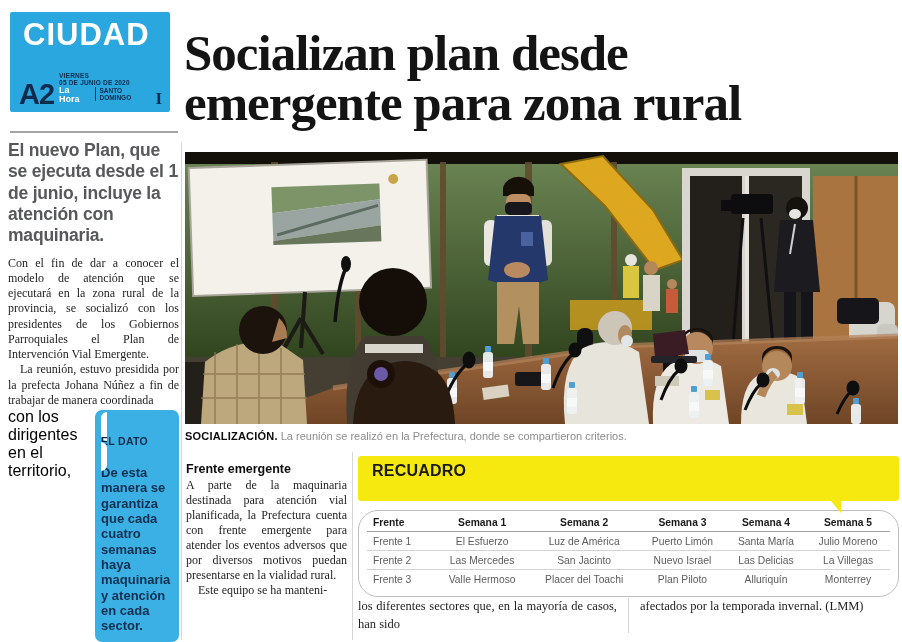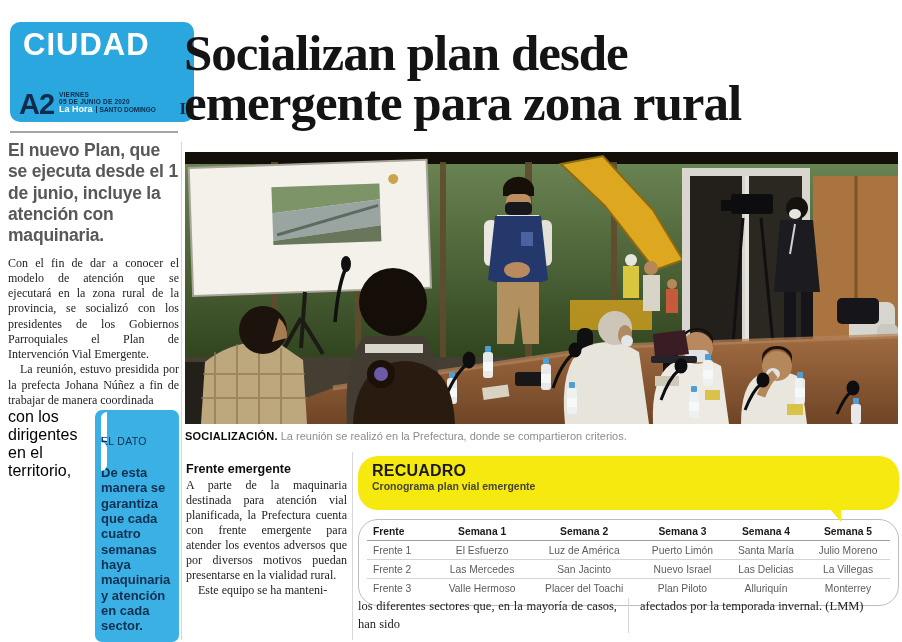--- a/index.html
+++ b/index.html
@@ -3,22 +3,22 @@
 <meta charset="utf-8">
 <style>
   html,body{margin:0;padding:0;}
   body{
     width:902px;height:642px;background:#ffffff;position:relative;overflow:hidden;
     font-family:"Liberation Sans","DejaVu Sans",sans-serif;
     -webkit-font-smoothing:antialiased;
   }
 
   
-  .masthead{position:absolute;left:10px;top:22px;width:184px;height:100px;
-    background:#2aa7df;border-radius:10px;}
+  .masthead{position:absolute;left:10px;top:12px;width:160px;height:100px;
+    background:#2aa7df;border-radius:2px;}
   .mast-section{position:absolute;top:5px;left:13px;font-size:31px;font-weight:800;
     color:#fff;letter-spacing:1px;}
   .mast-bottom{position:absolute;left:9px;right:8px;bottom:6px;display:flex;align-items:flex-end;}
   .page-code{font-size:29px;font-weight:800;color:#0e2c4e;line-height:.8;letter-spacing:-1px;}
   .date-block{margin-left:5px;line-height:1.08;padding-bottom:1px;}
   .date-day,.date-date{font-size:6.5px;font-weight:800;color:#0e2c4e;letter-spacing:.2px;}
   .brand-line{display:flex;align-items:baseline;gap:3px;}
   .brand{font-size:9px;font-weight:800;color:#ffffff;}
   .city{font-size:6.5px;font-weight:700;color:#0e2c4e;border-left:1px solid #0e2c4e;padding-left:3px;}
   .edition{margin-left:auto;font-family:"Liberation Serif","DejaVu Serif",serif;
@@ -43,31 +43,31 @@
     color:#57585a;letter-spacing:-.2px;}
   .body-text{margin:0;font-family:"Liberation Serif","DejaVu Serif",serif;
     font-size:12px;line-height:1.27;color:#1d1d1d;text-align:justify;hyphens:auto;}
   .ind{text-indent:12px;}
   .eldato{float:right;width:84px;margin:2px 0 4px 6px;background:#3bb0e4;border-radius:7px;
     padding:7px 6px 8px;box-sizing:border-box;font-family:"Liberation Sans","DejaVu Sans",sans-serif;
     text-indent:0;}
   .eldato-bubble{position:relative;background:#fff;border-radius:6px;padding:5px 6px 7px;margin-bottom:11px;}
   .eldato-bubble::after{content:"";position:absolute;right:13px;bottom:-8px;
     border-top:9px solid #fff;border-left:9px solid transparent;}
-  .eldato-label{font-size:10.5px;font-weight:400;color:#0e2c4e;letter-spacing:.3px;display:block;text-align:left;}
+  .eldato-label{font-size:10.5px;font-weight:700;color:#0e2c4e;letter-spacing:.3px;display:block;text-align:left;}
   .eldato-text{font-size:13px;font-weight:700;line-height:1.18;color:#103052;display:block;text-align:left;}
 
   
   .col-mid{position:absolute;left:186px;top:452px;width:161px;height:190px;overflow:hidden;}
   .col-mid .body-text{line-height:1.25;}
   .subhead{margin:10px 0 2px;font-size:12.5px;font-weight:800;color:#0d0d0d;}
 
   
   .recuadro{position:absolute;left:358px;top:456px;width:541px;}
-  .rec-band{position:relative;background:#f6e90f;border-radius:20px;height:54px;
+  .rec-band{position:relative;background:#f6e90f;border-radius:3px;height:45px;
     padding:7px 0 0 14px;box-sizing:border-box;}
   .rec-band::after{content:"";position:absolute;right:58px;bottom:-12px;
     border-top:13px solid #f6e90f;border-left:11px solid transparent;}
   .rec-label{display:block;font-size:16px;font-weight:800;color:#191919;letter-spacing:.2px;line-height:1.05;}
   .rec-sub{display:block;font-size:10.5px;font-weight:700;color:#454532;}
   .rec-tablebox{margin-top:9px;border:1px solid #bdbdbd;border-radius:20px;padding:1px 8px 8px;}
   table{width:100%;border-collapse:collapse;font-size:10.3px;}
   th{font-weight:800;color:#1a1a1a;text-align:center;padding:5px 2px 3px;border-bottom:1.5px solid #9f9f9f;}
   td{color:#5c5c5c;text-align:center;padding:3.5px 2px;border-bottom:1px solid #d4d4d4;}
   tr:last-child td{border-bottom:none;}
@@ -316,21 +316,20 @@
 
   <div class="col-mid">
     <h3 class="subhead">Frente emergente</h3>
     <p class="body-text"><span>A parte de la maquinaria destinada para atención vial planificada, la Prefectura cuenta con frente emergente para atender los eventos adversos que por diversos motivos puedan presentarse en la vialidad rural.</span></p>
     <p class="body-text ind"><span>Este equipo se ha manteni-</span></p>
   </div>
 
   <section class="recuadro">
     <div class="rec-band">
       <span class="rec-label">RECUADRO</span>
-      <span class="rec-sub">Cronograma plan vial emergente</span>
     </div>
     <div class="rec-tablebox">
       <table>
         <thead>
           <tr>
             <th>Frente</th>
             <th>Semana 1</th>
             <th>Semana 2</th>
             <th>Semana 3</th>
             <th>Semana 4</th>

